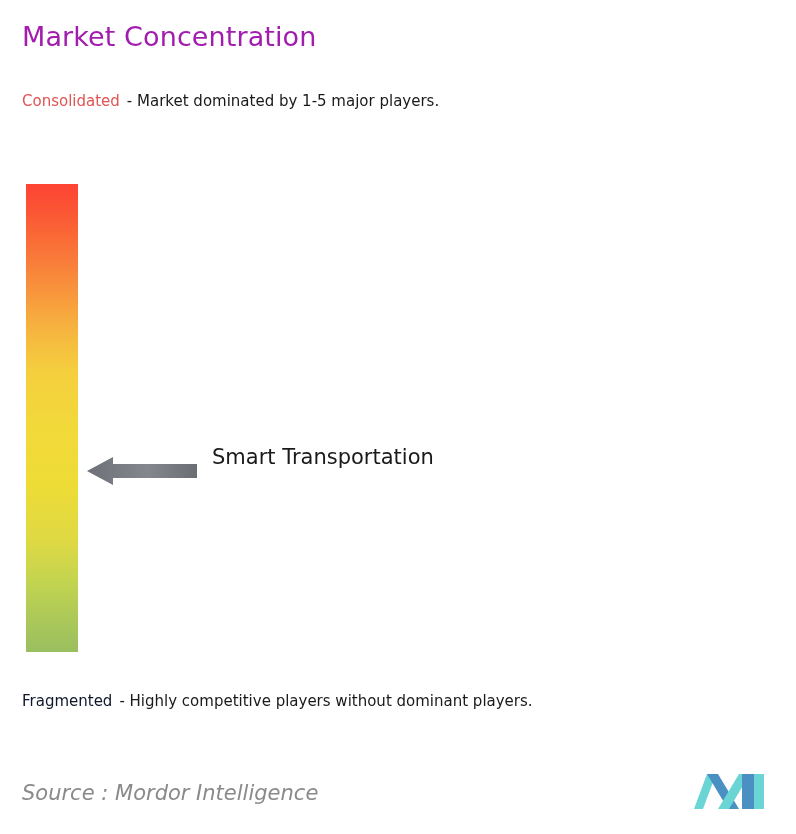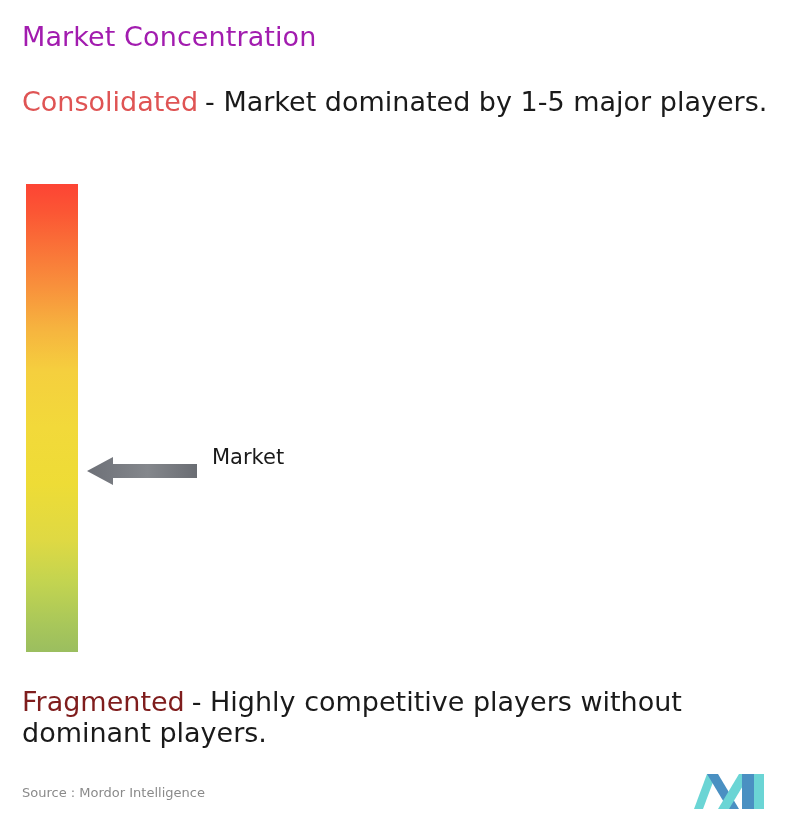--- a/index.html
+++ b/index.html
@@ -30,40 +30,40 @@
     line-height: 34px;
     color: #a21caf;
     font-weight: 400;
     letter-spacing: 0.1px;
     white-space: nowrap;
   }
 
   
   .caption {
     position: absolute;
-    font-size: 27px;
+    font-size: 15px;
     line-height: 31px;
     color: #1a1a1a;
     font-weight: 400;
   }
   .caption-top {
     left: 22px;
     top: 86px;
     width: 760px;
   }
   .caption-bottom {
     left: 22px;
     top: 686px;
     width: 768px;
   }
   .kw-consolidated {
     color: #df5454;
   }
   .kw-fragmented {
-    color: #7f1d1d;
+    color: #0f172a;
   }
   .kw-gap {
     display: inline-block;
     width: 7px;
   }
 
   
   .scale-bar {
     position: absolute;
     left: 26px;
@@ -106,25 +106,26 @@
     line-height: 35px;
     color: #1a1a1a;
     font-weight: 400;
   }
 
   
   .source-line {
     position: absolute;
     left: 22px;
     top: 780px;
-    font-size: 13px;
+    font-size: 21px;
     line-height: 26px;
     color: #8a8a8a;
     font-weight: 400;
     white-space: nowrap;
+    font-style: italic;
   }
   .source-value {
     color: #8a8a8a;
   }
 
   .brand-logo {
     position: absolute;
     left: 694px;
     top: 767px;
     width: 74px;
@@ -151,21 +152,21 @@
           <stop offset="0%" stop-color="#6d7077"></stop>
           <stop offset="55%" stop-color="#84878c"></stop>
           <stop offset="100%" stop-color="#6a6d73"></stop>
         </linearGradient>
       </defs>
       <polygon points="0,15 26,1 26,8 110,8 110,22 26,22 26,29" fill="url(#arrowGrad)"></polygon>
     </svg>
   </div>
 
   <div class="series-label">
-    <div>Market</div>
+    <div>Smart Transportation</div>
   </div>
 
   <div class="caption caption-bottom">
     <span class="kw-fragmented">Fragmented</span><span class="kw-gap"></span><span>- Highly competitive players without dominant players.</span>
   </div>
 
   <div class="source-line">
     <span>Source :</span>
     <span class="source-value">Mordor Intelligence</span>
   </div>

